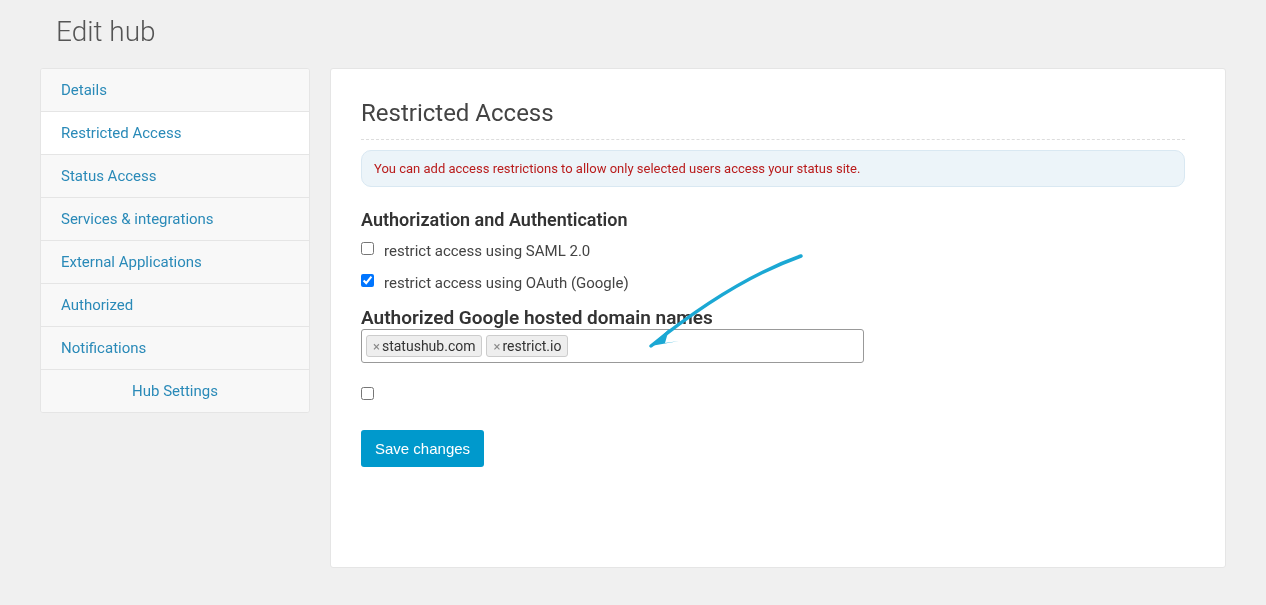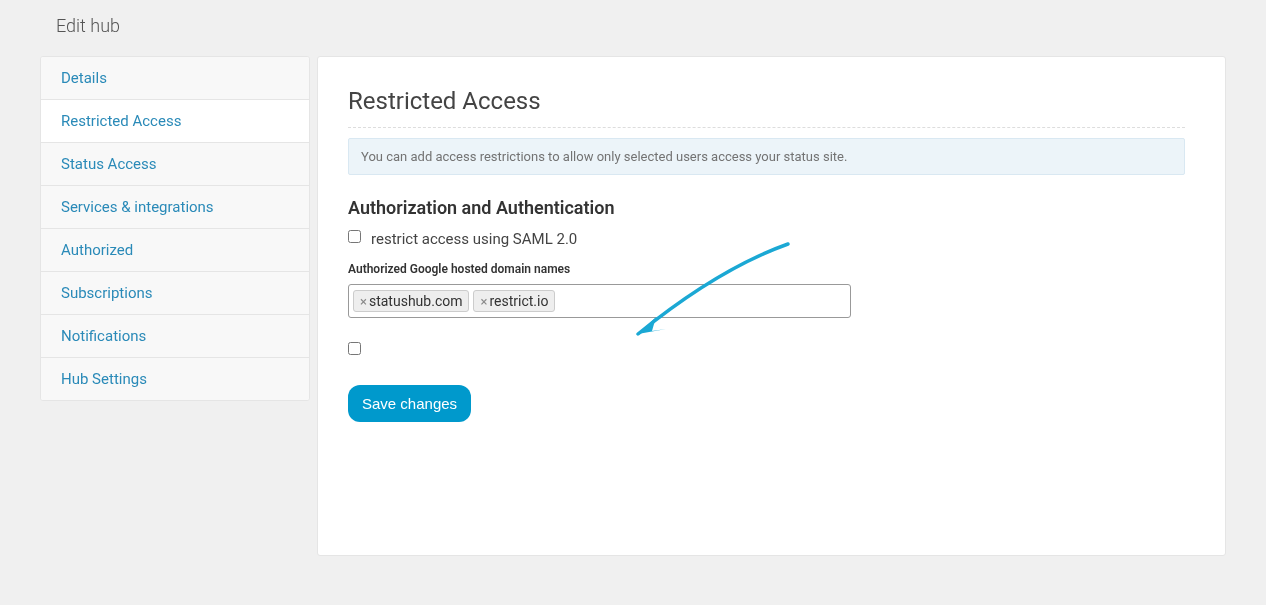--- a/index.html
+++ b/index.html
@@ -7,47 +7,47 @@
     font-family: -apple-system, BlinkMacSystemFont, "Segoe UI", Roboto, "Helvetica Neue", Arial, sans-serif;
     background: #f0f0f0;
     color: #333;
     font-size: 14px;
   }
   .container {
     padding: 15px 40px 40px 40px;
     max-width: 1266px;
   }
   .page-title {
-    font-size: 18px;
+    font-size: 28px;
     font-weight: 300;
     color: #555;
     margin-bottom: 20px;
     margin-left: 16px;
   }
   .layout {
     display: flex;
-    gap: 7px;
+    gap: 20px;
     align-items: flex-start;
   }
   .sidebar {
     width: 270px;
     background: #f8f8f8;
     border: 1px solid #e5e5e5;
     border-radius: 3px;
     overflow: hidden;
   }
   .sidebar-item {
     padding: 12px 20px;
     color: #2a8ab8;
     font-size: 15px;
     cursor: pointer;
     border-bottom: 1px solid #e5e5e5;
     background: #f8f8f8;
   }
-  .sidebar-item:last-child { border-bottom: none; }
+  .sidebar-item:last-child { border-bottom: none; text-align: center; }
   .sidebar-item.active {
     background: #fff;
   }
   .main {
     flex: 1;
     background: #fff;
     border: 1px solid #e5e5e5;
     border-radius: 3px;
     padding: 30px 40px 40px 30px;
     min-height: 500px;
@@ -60,24 +60,24 @@
     margin-bottom: 12px;
   }
   .divider {
     border: none;
     border-top: 1px dashed #ddd;
     margin-bottom: 10px;
   }
   .info-box {
     background: #ecf4f9;
     border: 1px solid #d9e8f2;
-    color: #737373;
+    color: #b91c1c;
     padding: 10px 12px;
     font-size: 13px;
-    border-radius: 2px;
+    border-radius: 10px;
     margin-bottom: 22px;
   }
   .subheading {
     font-size: 18px;
     font-weight: 600;
     color: #333;
     margin-bottom: 12px;
   }
   .checkbox-row {
     display: flex;
@@ -89,25 +89,24 @@
     width: 13px;
     height: 13px;
     cursor: pointer;
   }
   .checkbox-row label {
     font-size: 15px;
     color: #444;
     cursor: pointer;
   }
   .field-label {
-    font-size: 12px;
+    font-size: 19px;
     font-weight: 600;
     color: #333;
     margin-top: 6px;
-    margin-bottom: 8px;
   }
   .tag-input {
     border: 1px solid #999;
     border-radius: 3px;
     width: 503px;
     min-height: 34px;
     padding: 4px;
     display: flex;
     flex-wrap: wrap;
     gap: 4px;
@@ -129,21 +128,21 @@
   .tag-remove {
     color: #888;
     font-size: 13px;
     cursor: pointer;
     line-height: 1;
   }
   .save-btn {
     background: #0099cc;
     color: #fff;
     border: none;
-    border-radius: 12px;
+    border-radius: 3px;
     padding: 10px 14px;
     font-size: 15px;
     cursor: pointer;
   }
   .arrow-annotation {
     position: absolute;
     pointer-events: none;
   }
 </style>
 </head>
@@ -151,38 +150,42 @@
 
 <div class="container">
   <h1 class="page-title">Edit hub</h1>
 
   <div class="layout">
     <nav class="sidebar">
       <div class="sidebar-item">Details</div>
       <div class="sidebar-item active">Restricted Access</div>
       <div class="sidebar-item">Status Access</div>
       <div class="sidebar-item">Services &amp; integrations</div>
+      <div class="sidebar-item">External Applications</div>
       <div class="sidebar-item">Authorized</div>
-      <div class="sidebar-item">Subscriptions</div>
       <div class="sidebar-item">Notifications</div>
       <div class="sidebar-item">Hub Settings</div>
     </nav>
 
     <main class="main">
       <h2 class="section-title">Restricted Access</h2>
       <hr class="divider">
       <div class="info-box">You can add access restrictions to allow only selected users access your status site.</div>
 
       <h3 class="subheading">Authorization and Authentication</h3>
 
       <div class="checkbox-row">
         <input type="checkbox" id="cb-saml" style="">
         <label for="cb-saml">restrict access using SAML 2.0</label>
       </div>
 
+      <div class="checkbox-row">
+        <input type="checkbox" id="cb-oauth" checked="" style="">
+        <label for="cb-oauth">restrict access using OAuth (Google)</label>
+      </div>
 
       <div class="field-label">Authorized Google hosted domain names</div>
 
       <div class="tag-input">
         <span class="tag">
           <span class="tag-remove">×</span>
           <span>statushub.com</span>
         </span>
         <span class="tag">
           <span class="tag-remove">×</span>

